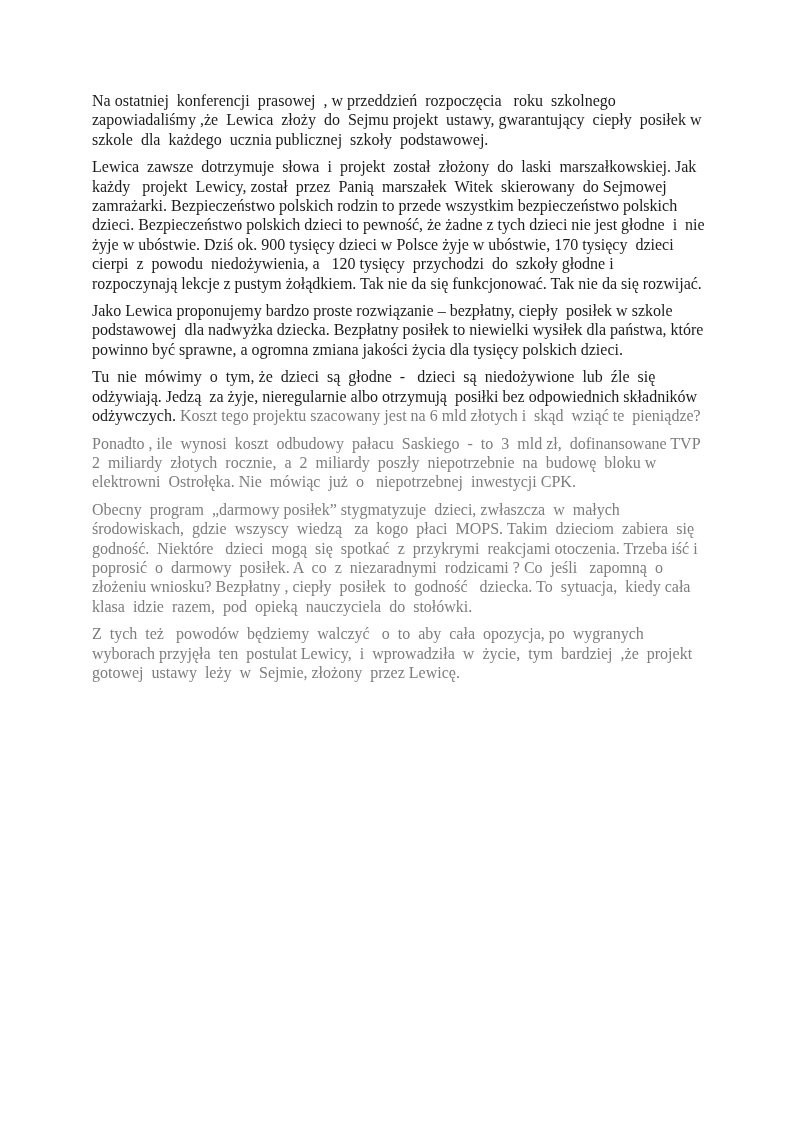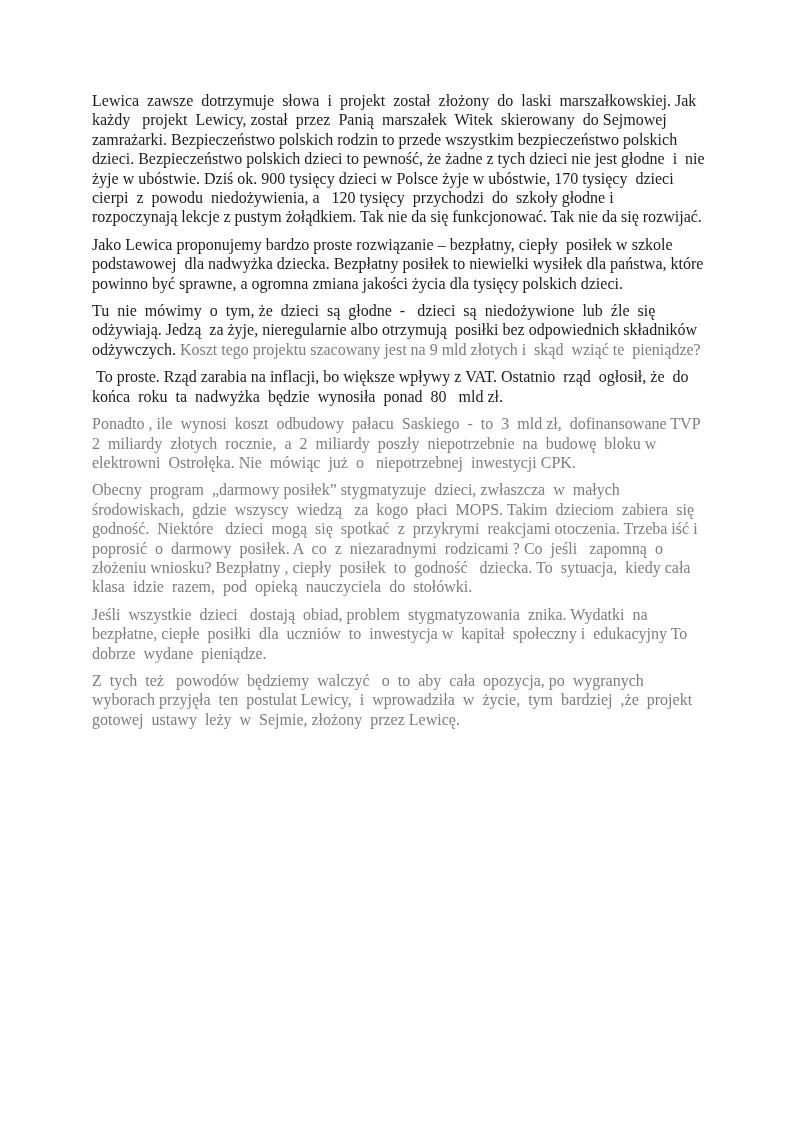--- a/index.html
+++ b/index.html
@@ -38,22 +38,21 @@
   }
   .seg.black { color: var(--text-black); font-weight: 400; }
   .seg.gray { color: var(--text-gray); font-weight: 400; }
   .seg.gray-bold { color: var(--text-gray); font-weight: 400; }
 </style>
 </head>
 <body>
 
 <div class="page">
   <div class="doc-body">
+      <p class="para"><span class="seg black">Na ostatniej  konferencji  prasowej  , w przeddzień  rozpoczęcia   roku  szkolnego zapowiadaliśmy ,że  Lewica  złoży  do  Sejmu projekt  ustawy, gwarantujący  ciepły  posiłek w  szkole  dla  każdego  ucznia publicznej  szkoły  podstawowej.</span></p>
       <p class="para"><span class="seg black">Lewica  zawsze  dotrzymuje  słowa  i  projekt  został  złożony  do  laski  marszałkowskiej. Jak  każdy   projekt  Lewicy, został  przez  Panią  marszałek  Witek  skierowany  do Sejmowej  zamrażarki. Bezpieczeństwo polskich rodzin to przede wszystkim bezpieczeństwo polskich dzieci. Bezpieczeństwo polskich dzieci to pewność, że żadne z tych dzieci nie jest głodne  i  nie żyje w ubóstwie. Dziś ok. 900 tysięcy dzieci w Polsce żyje w ubóstwie, 170 tysięcy  dzieci  cierpi  z  powodu  niedożywienia, a   120 tysięcy  przychodzi  do  szkoły głodne i  rozpoczynają lekcje z pustym żołądkiem. Tak nie da się funkcjonować. Tak nie da się rozwijać.</span></p>
       <p class="para"><span class="seg black">Jako Lewica proponujemy bardzo proste rozwiązanie – bezpłatny, ciepły  posiłek w szkole podstawowej  dla nadwyżka dziecka. Bezpłatny posiłek to niewielki wysiłek dla państwa, które powinno być sprawne, a ogromna zmiana jakości życia dla tysięcy polskich dzieci.</span></p>
-      <p class="para"><span class="seg black">Tu  nie  mówimy  o  tym, że  dzieci  są  głodne  -   dzieci  są  niedożywione  lub  źle  się odżywiają. Jedzą  za żyje, nieregularnie albo otrzymują  posiłki bez odpowiednich składników odżywczych. </span><span class="seg gray">Koszt tego projektu szacowany jest na 9 mld złotych i  skąd  wziąć te  pieniądze?</span></p>
-      <p class="para"><span class="seg black"> To proste. Rząd zarabia na inflacji, bo większe wpływy z VAT. Ostatnio  rząd  ogłosił, że  do końca  roku  ta  nadwyżka  będzie  wynosiła  ponad  80   mld zł.</span></p>
+      <p class="para"><span class="seg black">Tu  nie  mówimy  o  tym, że  dzieci  są  głodne  -   dzieci  są  niedożywione  lub  źle  się odżywiają. Jedzą  za żyje, nieregularnie albo otrzymują  posiłki bez odpowiednich składników odżywczych. </span><span class="seg gray">Koszt tego projektu szacowany jest na 6 mld złotych i  skąd  wziąć te  pieniądze?</span></p>
       <p class="para"><span class="seg gray">Ponadto , ile  wynosi  koszt  odbudowy  pałacu  Saskiego  -  to  3  mld zł,  dofinansowane TVP  2  miliardy  złotych  rocznie,  a  2  miliardy  poszły  niepotrzebnie  na  budowę  bloku w  elektrowni  Ostrołęka. Nie  mówiąc  już  o   niepotrzebnej  inwestycji CPK.</span></p>
       <p class="para"><span class="seg gray">Obecny  program  „darmowy posiłek” stygmatyzuje  dzieci, zwłaszcza  w  małych środowiskach,  gdzie  wszyscy  wiedzą   za  kogo  płaci  MOPS. Takim  dzieciom  zabiera  się godność.  Niektóre   dzieci  mogą  się  spotkać  z  przykrymi  reakcjami otoczenia. Trzeba iść i  poprosić  o  darmowy  posiłek. A  co  z  niezaradnymi  rodzicami ? Co  jeśli   zapomną  o złożeniu wniosku? </span><span class="seg gray-bold">Bezpłatny , ciepły  posiłek  to  godność   dziecka</span><span class="seg gray">. To  sytuacja,  kiedy cała  klasa  idzie  razem,  pod  opieką  nauczyciela  do  stołówki.</span></p>
-      <p class="para"><span class="seg gray">Jeśli  wszystkie  dzieci   dostają  obiad, problem  stygmatyzowania  znika. Wydatki  na bezpłatne, ciepłe  posiłki  dla  uczniów  to  inwestycja w  kapitał  społeczny i  edukacyjny To dobrze  wydane  pieniądze.</span></p>
       <p class="para"><span class="seg gray">Z  tych  też   powodów  będziemy  walczyć   o  to  aby  cała  opozycja, po  wygranych wyborach przyjęła  ten  postulat Lewicy,  i  wprowadziła  w  życie,  tym  bardziej  ,że  projekt gotowej  ustawy  leży  w  Sejmie, złożony  przez Lewicę.</span></p>
     </div>
 </div>
 
 </body></html>

